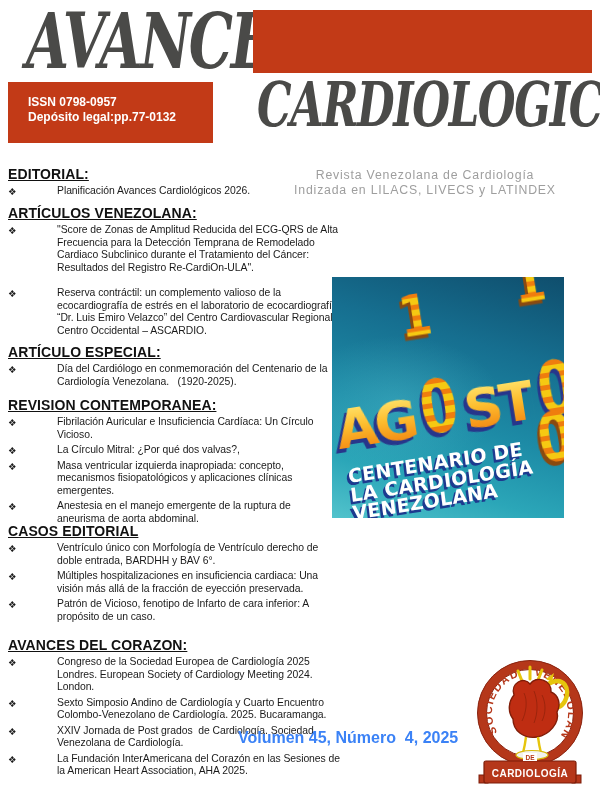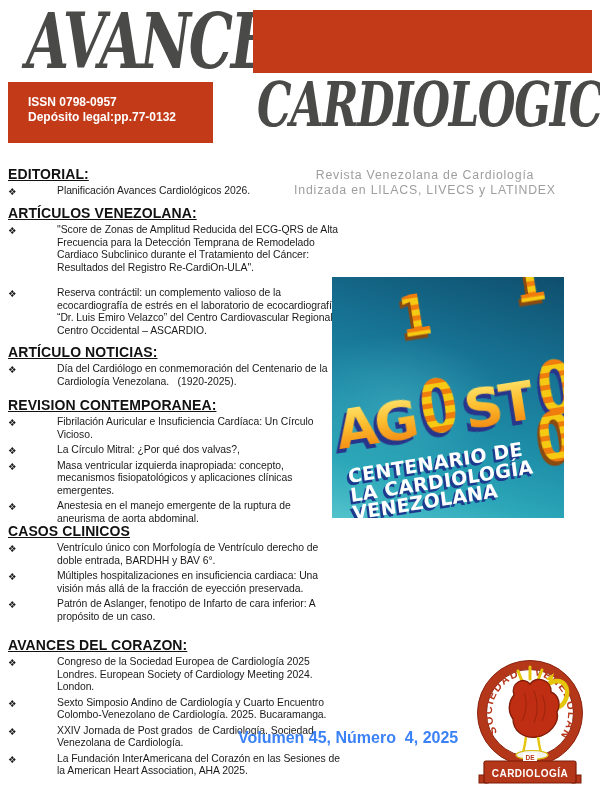--- a/index.html
+++ b/index.html
@@ -101,21 +101,21 @@
     <div class="item">
       <span class="bullet">❖</span>
       <span class="itx">Reserva contráctil: un complemento valioso de la
 ecocardiografía de estrés en el laboratorio de ecocardiografía
 “Dr. Luis Emiro Velazco” del Centro Cardiovascular Regional
 Centro Occidental – ASCARDIO.</span>
     </div>
   </section>
 
   <section class="sec" style="top:344px">
-    <div class="sec-h">ARTÍCULO NOTICIAS:</div>
+    <div class="sec-h">ARTÍCULO ESPECIAL:</div>
     <div class="item">
       <span class="bullet">❖</span>
       <span class="itx">Día del Cardiólogo en conmemoración del Centenario de la
 Cardiología Venezolana.   (1920-2025).</span>
     </div>
   </section>
 
   <section class="sec" style="top:397px">
     <div class="sec-h">REVISION CONTEMPORANEA:</div>
     <div class="item">
@@ -134,34 +134,34 @@
 emergentes.</span>
     </div>
     <div class="item">
       <span class="bullet">❖</span>
       <span class="itx">Anestesia en el manejo emergente de la ruptura de
 aneurisma de aorta abdominal.</span>
     </div>
   </section>
 
   <section class="sec" style="top:523px">
-    <div class="sec-h">CASOS CLINICOS</div>
+    <div class="sec-h">CASOS EDITORIAL</div>
     <div class="item">
       <span class="bullet">❖</span>
       <span class="itx">Ventrículo único con Morfología de Ventrículo derecho de
 doble entrada, BARDHH y BAV 6°.</span>
     </div>
     <div class="item">
       <span class="bullet">❖</span>
       <span class="itx">Múltiples hospitalizaciones en insuficiencia cardiaca: Una
 visión más allá de la fracción de eyección preservada.</span>
     </div>
     <div class="item">
       <span class="bullet">❖</span>
-      <span class="itx">Patrón de Aslanger, fenotipo de Infarto de cara inferior: A
+      <span class="itx">Patrón de Vicioso, fenotipo de Infarto de cara inferior: A
 propósito de un caso.</span>
     </div>
   </section>
 
   <section class="sec" style="top:637px">
     <div class="sec-h">AVANCES DEL CORAZON:</div>
     <div class="item">
       <span class="bullet">❖</span>
       <span class="itx">Congreso de la Sociedad Europea de Cardiología 2025
 Londres. European Society of Cardiology Meeting 2024.

